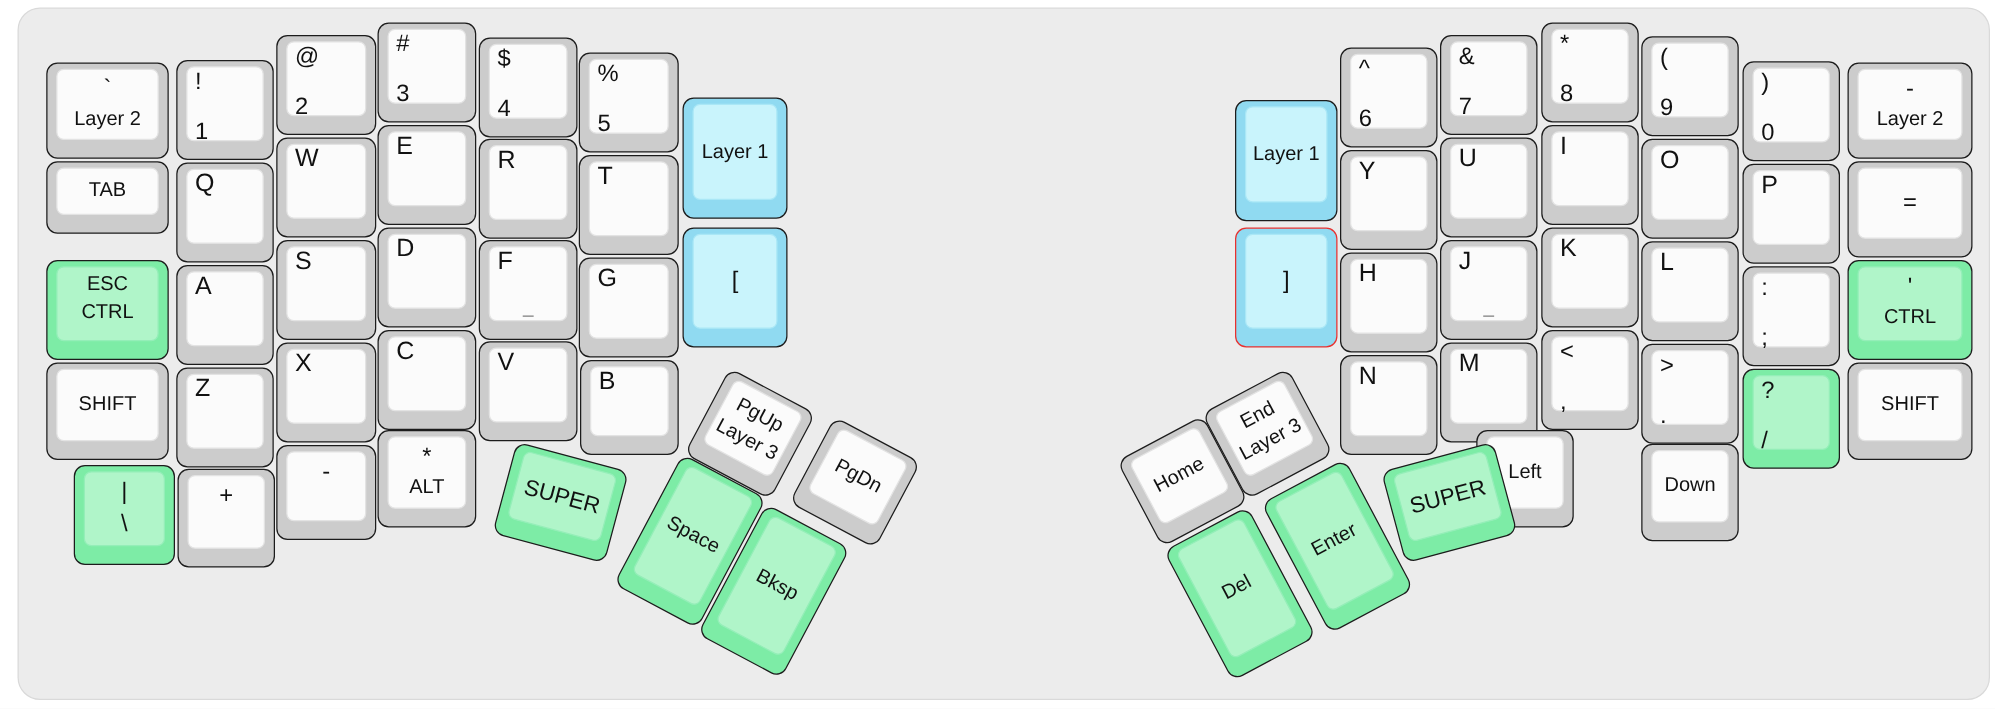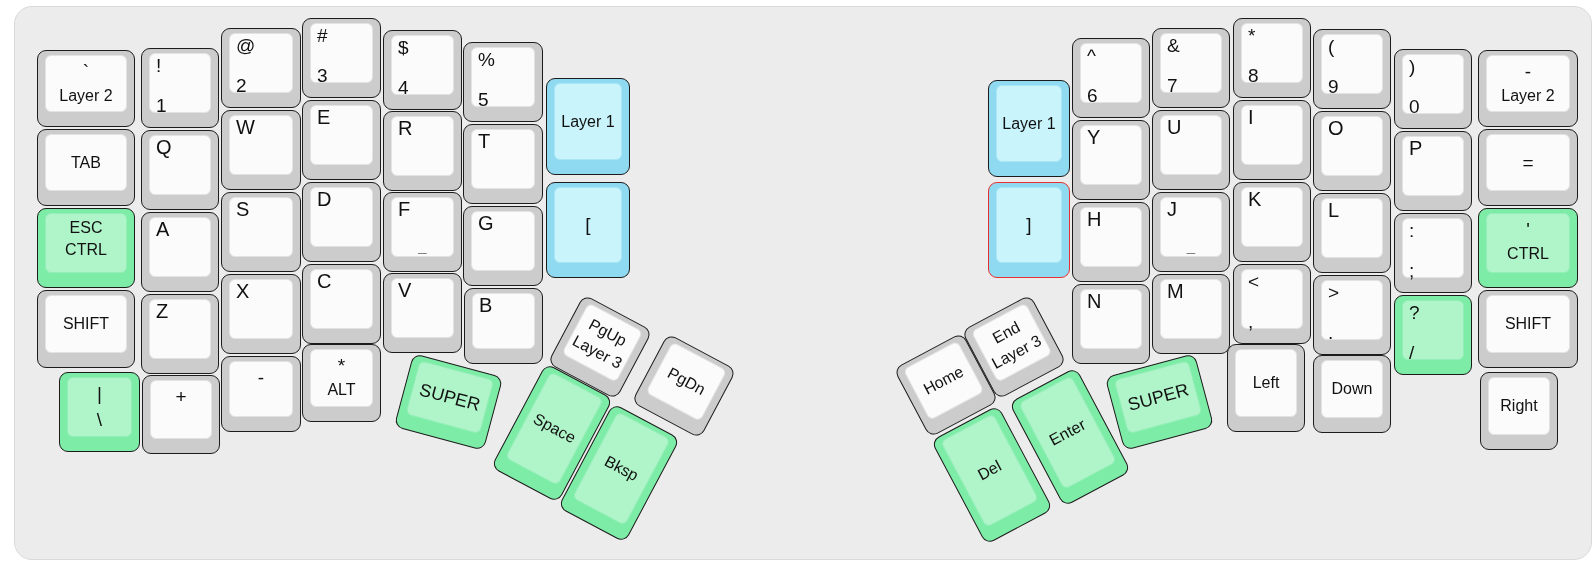--- a/index.html
+++ b/index.html
@@ -53,21 +53,21 @@
 <div class="panel"></div>
 <div class="board">
     <div class="key gray" style="left: 37px; top: 50px; width: 98px; height: 77px;">
       <div class="cap">
         <div class="lines stack">
           <span class="ln sym">`</span>
           <span class="ln">Layer 2</span>
         </div>
       </div>
     </div>
-    <div class="key gray" style="left: 37px; top: 129px; width: 98px; height: 77px;">
+    <div class="key gray" style="left: 37px; top: 129px; width: 98px; height: 58px;">
       <div class="cap">
         <div class="lines center">
           <span class="ln">TAB</span>
         </div>
       </div>
     </div>
     <div class="key green" style="left: 37px; top: 208px; width: 98px; height: 80px;">
       <div class="cap">
         <div class="lines stack">
           <span class="ln">ESC</span>
@@ -340,21 +340,21 @@
       <div class="cap">
         <span class="tl">K</span>
       </div>
     </div>
     <div class="key gray" style="left: 1233px; top: 264px; width: 78px; height: 80px;">
       <div class="cap">
         <span class="p1">&lt;</span>
         <span class="p2">,</span>
       </div>
     </div>
-    <div class="key gray" style="left: 1227px; top: 344px; width: 78px; height: 88px;">
+    <div class="key gray" style="left: 1181px; top: 344px; width: 78px; height: 78px;">
       <div class="cap">
         <div class="lines center">
           <span class="ln">Left</span>
         </div>
       </div>
     </div>
     <div class="key gray" style="left: 1313px; top: 29px; width: 78px; height: 80px;">
       <div class="cap">
         <span class="p1">(</span>
         <span class="p2">9</span>
@@ -426,27 +426,20 @@
         <div class="lines stack">
           <span class="ln sym">'</span>
           <span class="ln">CTRL</span>
         </div>
       </div>
     </div>
     <div class="key gray" style="left: 1478px; top: 290px; width: 100px; height: 78px;">
       <div class="cap">
         <div class="lines center">
           <span class="ln">SHIFT</span>
-        </div>
-      </div>
-    </div>
-    <div class="key gray" style="left: 1480px; top: 372px; width: 78px; height: 78px;">
-      <div class="cap">
-        <div class="lines center">
-          <span class="ln">Right</span>
         </div>
       </div>
     </div>
     <div class="key gray" style="left: 907px; top: 346px; width: 78px; height: 78px; transform: rotate(-28deg);">
       <div class="cap">
         <div class="lines center">
           <span class="ln">Home</span>
         </div>
       </div>
     </div>

